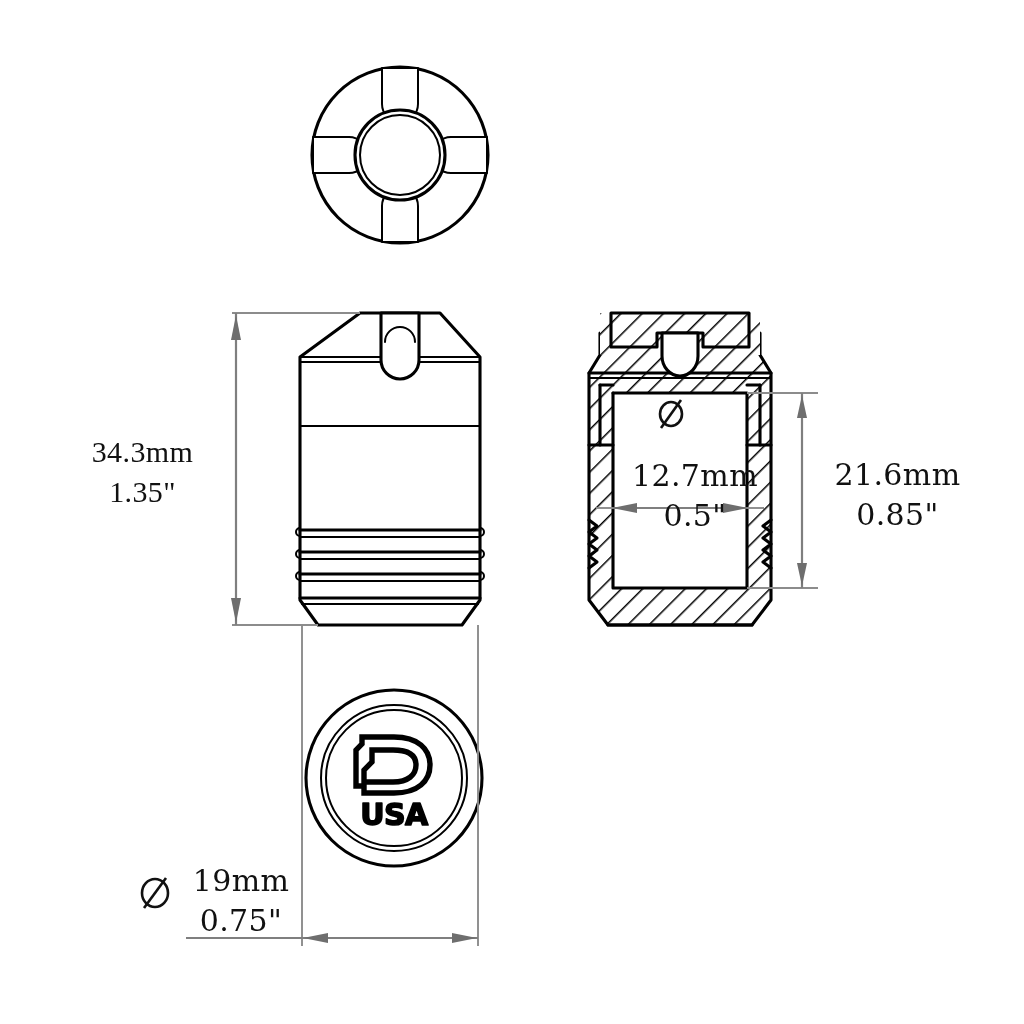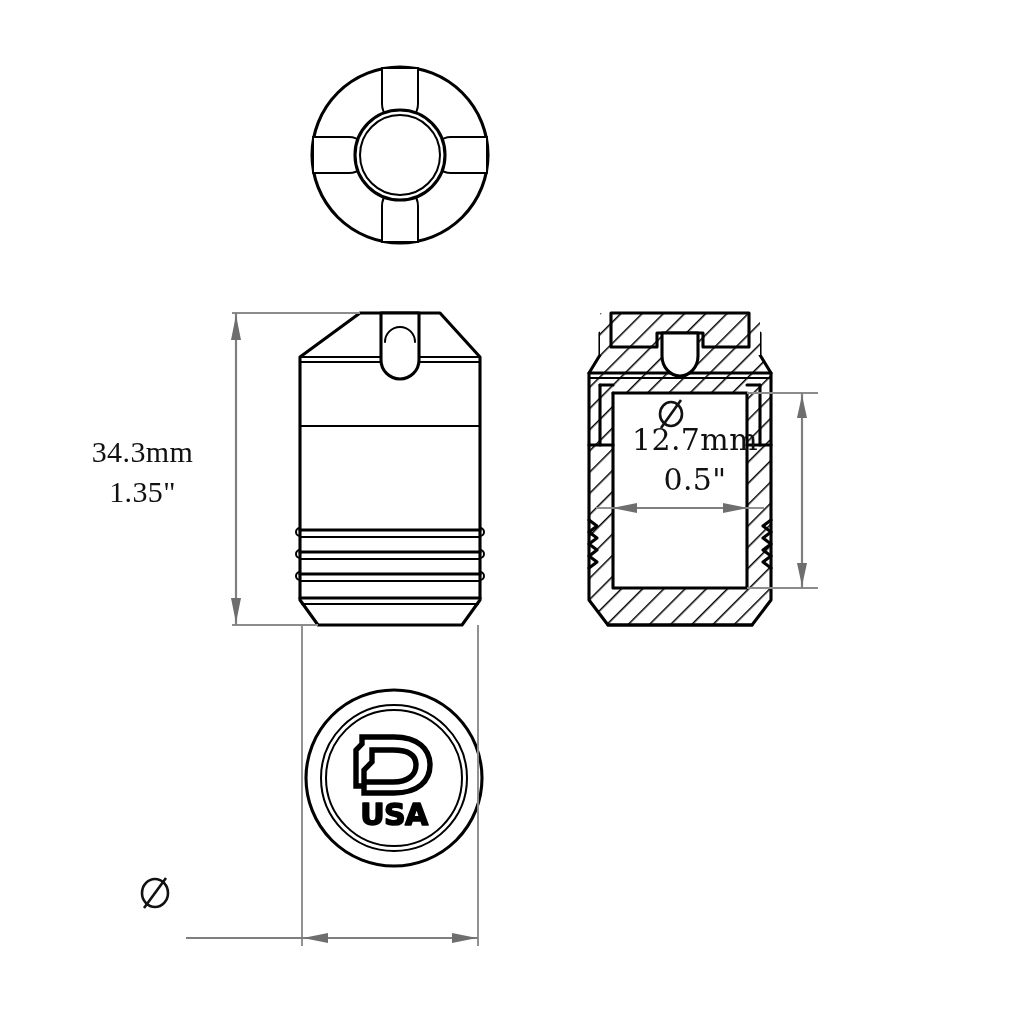--- a/index.html
+++ b/index.html
@@ -301,19 +301,27 @@
     <ellipse cx="18" cy="19" rx="13" ry="14" class="dia-glyph"></ellipse>
     <line x1="7" y1="34" x2="29" y2="4" class="dia-glyph"></line>
   </svg>
 
   <div class="dim-text tl-center" id="dim-length-text">
     <span class="ln">34.3mm</span>
     <span class="ln">1.35"</span>
   </div>
 
   <div class="dim-text tl-center" id="dim-bore-text">
-    <span class="ln" style="margin-top:22px;">12.7mm</span>
+    <span class="ln" style="margin-top:58px;">12.7mm</span>
     <span class="ln">0.5"</span>
   </div>
 
-
+  <div class="dim-text tl-center" id="dim-height-text">
+    <span class="ln">21.6mm</span>
+    <span class="ln">0.85"</span>
+  </div>
+
+  <div class="dim-text tl-center" id="dim-diam-text">
+    <span class="ln">19mm</span>
+    <span class="ln">0.75"</span>
+  </div>
 
 </div>
 
 </body></html>

